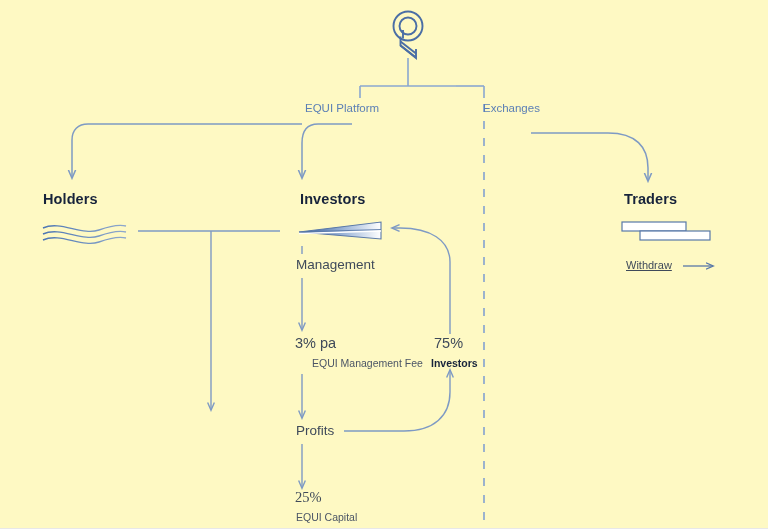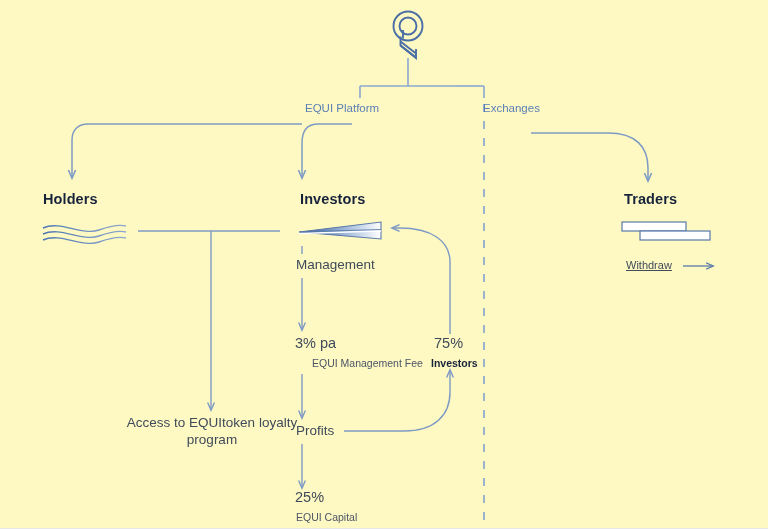--- a/index.html
+++ b/index.html
@@ -171,21 +171,20 @@
   <div class="lbl pct-label" style="left:295px; top:335px;text-align:right;">3% pa</div>
 
   <div class="lbl sub-label" style="left:312px; top:357px;">EQUI Management Fee</div>
 
   <div class="lbl pct-label" style="left:434px; top:335px;">75%</div>
 
   <div class="lbl sub-label strong" style="left:431px; top:357px;">Investors</div>
 
   <div class="lbl step-label" style="left:296px; top:423px;">Profits</div>
 
-  <div class="lbl pct-label" style="left:295px; top:489px;">25%</div>
+  <div class="lbl pct-label" style="left:295px; top:489px;font-family:Liberation Serif, serif;">25%</div>
 
   <div class="lbl sub-label" style="left:296px; top:511px;">EQUI Capital</div>
 
-  <div class="lbl center-note" style="left:117px; top:414px;">Access to EQUItoken loyalty program</div>
 
   <div class="lbl withdraw-label" style="left:626px; top:259px;text-decoration:underline;">Withdraw</div>
 
 </div>
 
 </body></html>

